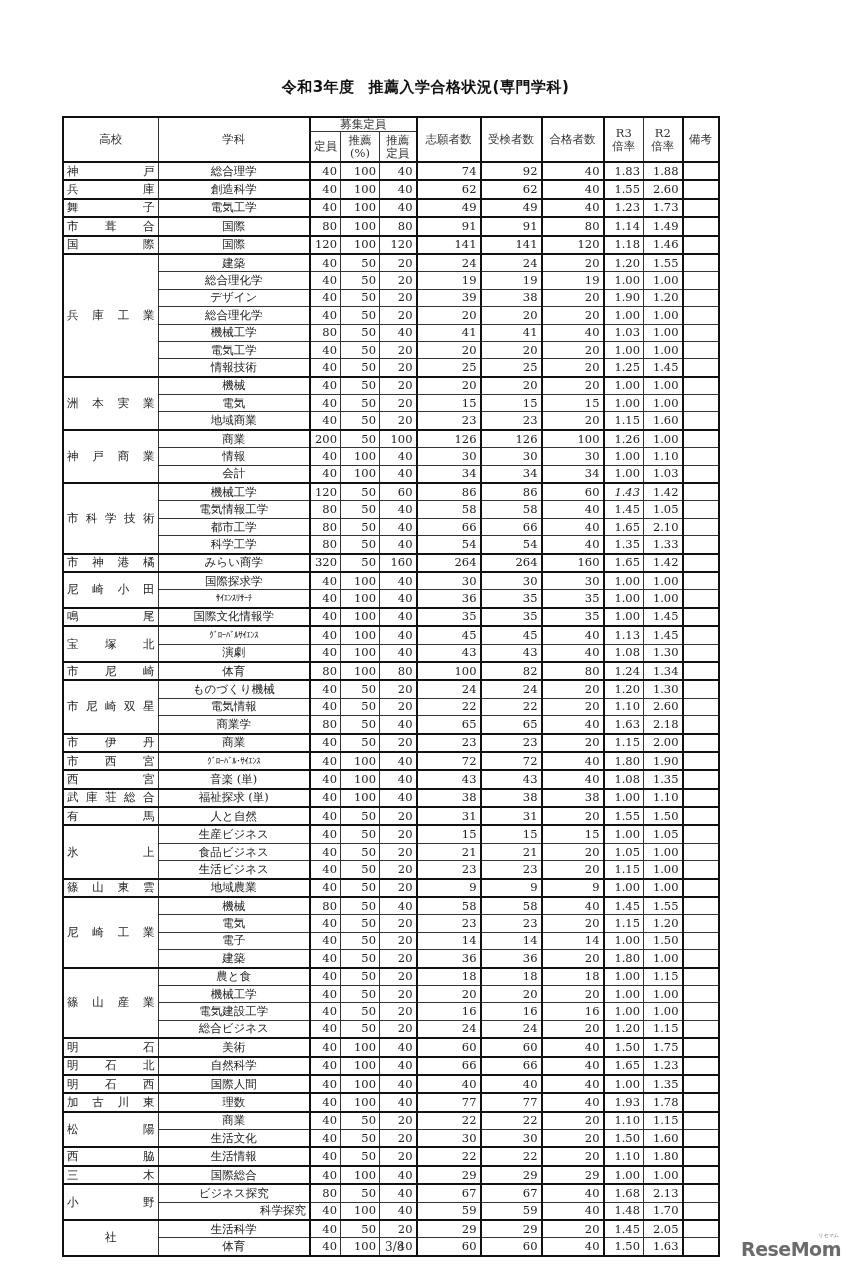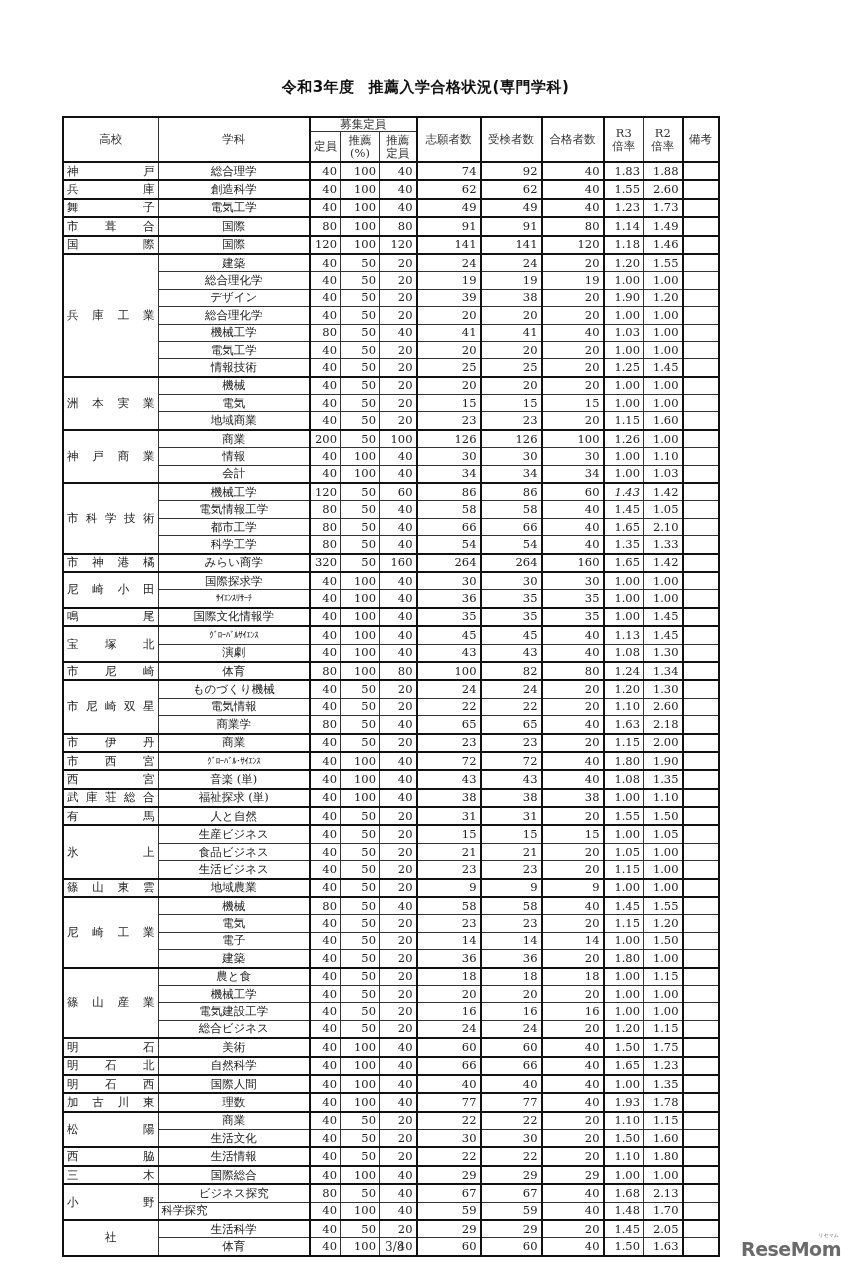--- a/index.html
+++ b/index.html
@@ -994,21 +994,21 @@
         <td class="num" style="border-top: 2px solid rgb(17, 17, 17);">50</td>
         <td class="num" style="border-top: 2px solid rgb(17, 17, 17);">40</td>
         <td class="num thick-l" style="border-top: 2px solid rgb(17, 17, 17);">67</td>
         <td class="num thick-l" style="border-top: 2px solid rgb(17, 17, 17);">67</td>
         <td class="num thick-l" style="border-top: 2px solid rgb(17, 17, 17);">40</td>
         <td class="num thick-l" style="border-top: 2px solid rgb(17, 17, 17);">1.68</td>
         <td class="num" style="border-top: 2px solid rgb(17, 17, 17);">2.13</td>
         <td class="thick-l" style="border-top: 2px solid rgb(17, 17, 17);"></td>
       </tr>
       <tr>
-        <td class="dept" style="text-align: left; margin-top: 45px;">科学探究</td>
+        <td class="dept" style="text-align: right; margin-top: 45px;">科学探究</td>
         <td class="num thick-l">40</td>
         <td class="num">100</td>
         <td class="num">40</td>
         <td class="num thick-l">59</td>
         <td class="num thick-l">59</td>
         <td class="num thick-l">40</td>
         <td class="num thick-l">1.48</td>
         <td class="num">1.70</td>
         <td class="thick-l"></td>
       </tr>

